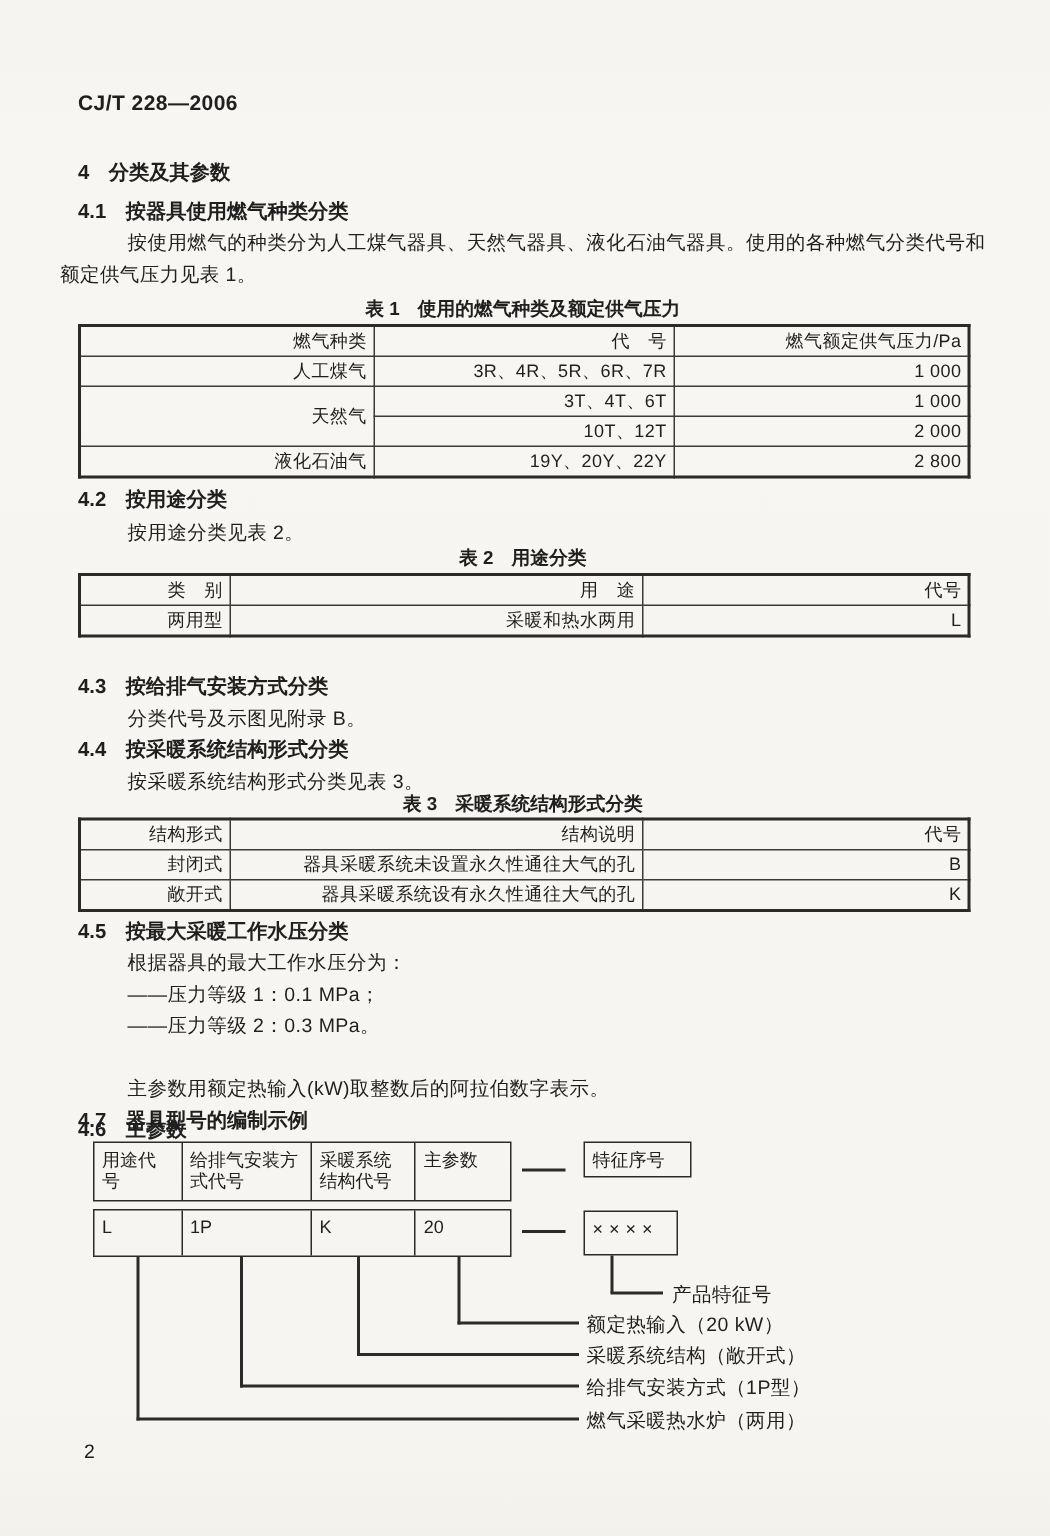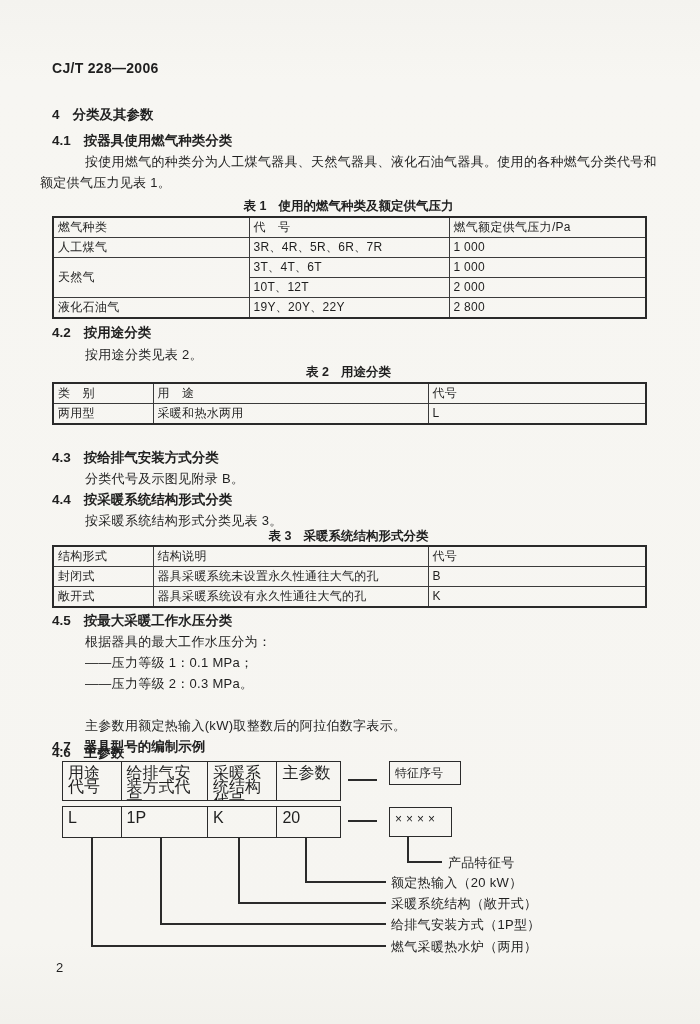--- a/index.html
+++ b/index.html
@@ -11,25 +11,25 @@
   .abs{position:absolute;white-space:nowrap;}
   .doc-code{font-size:14px;font-weight:bold;letter-spacing:.3px;}
   .h{font-size:13.5px;font-weight:bold;}
   .h .num{display:inline-block;margin-right:13px;}
   .txt{font-size:13px;letter-spacing:.3px;}
   .caption{position:absolute;left:52px;width:593px;text-align:center;
     font-size:12.5px;font-weight:bold;white-space:nowrap;}
   .caption .lbl{margin-right:12px;}
   table.tbl{position:absolute;border-collapse:collapse;table-layout:fixed;
     width:593px;border:2px solid #2a2a2a;}
-  table.tbl td{border:1px solid #3b3b3b;text-align:left;vertical-align:middle;
+  table.tbl td{border:1px solid #3b3b3b;text-align:right;vertical-align:middle;
     font-size:12px;height:19px;padding:0 4px;line-height:1.15;letter-spacing:.3px;}
   .drow{position:absolute;display:flex;border:1.3px solid #2b2b2b;box-sizing:border-box;background:transparent;}
   .dcell{box-sizing:border-box;border-left:1.3px solid #2b2b2b;padding:4px 5px;
-    font-size:16px;line-height:14px;overflow:hidden;}
+    font-size:12px;line-height:14px;overflow:hidden;}
   .dcell:first-child{border-left:none;}
   .dbox{position:absolute;border:1.3px solid #2b2b2b;box-sizing:border-box;
     padding:4px 5px;font-size:12px;line-height:14px;}
   .hline{position:absolute;height:1.5px;background:#2b2b2b;}
   .vline{position:absolute;width:1.5px;background:#2b2b2b;}
   .dlabel{position:absolute;font-size:13px;white-space:nowrap;letter-spacing:.3px;}
   .xmark{letter-spacing:4px;}
   .pagenum{font-size:13px;}
 </style>
 </head>

